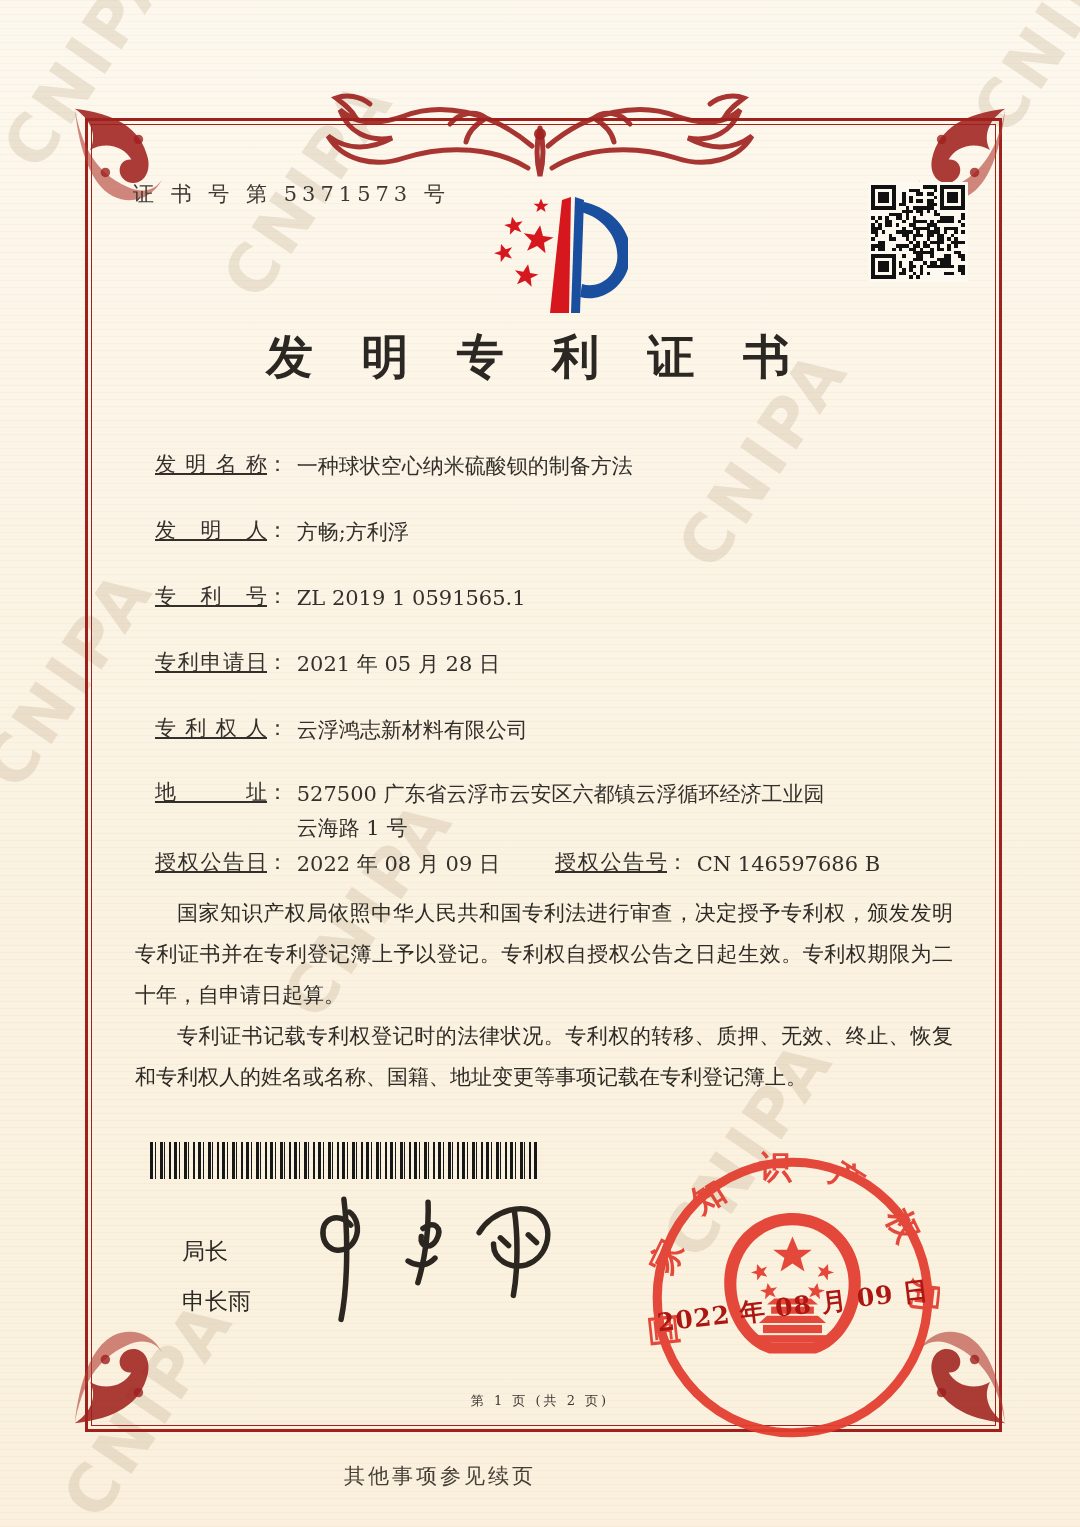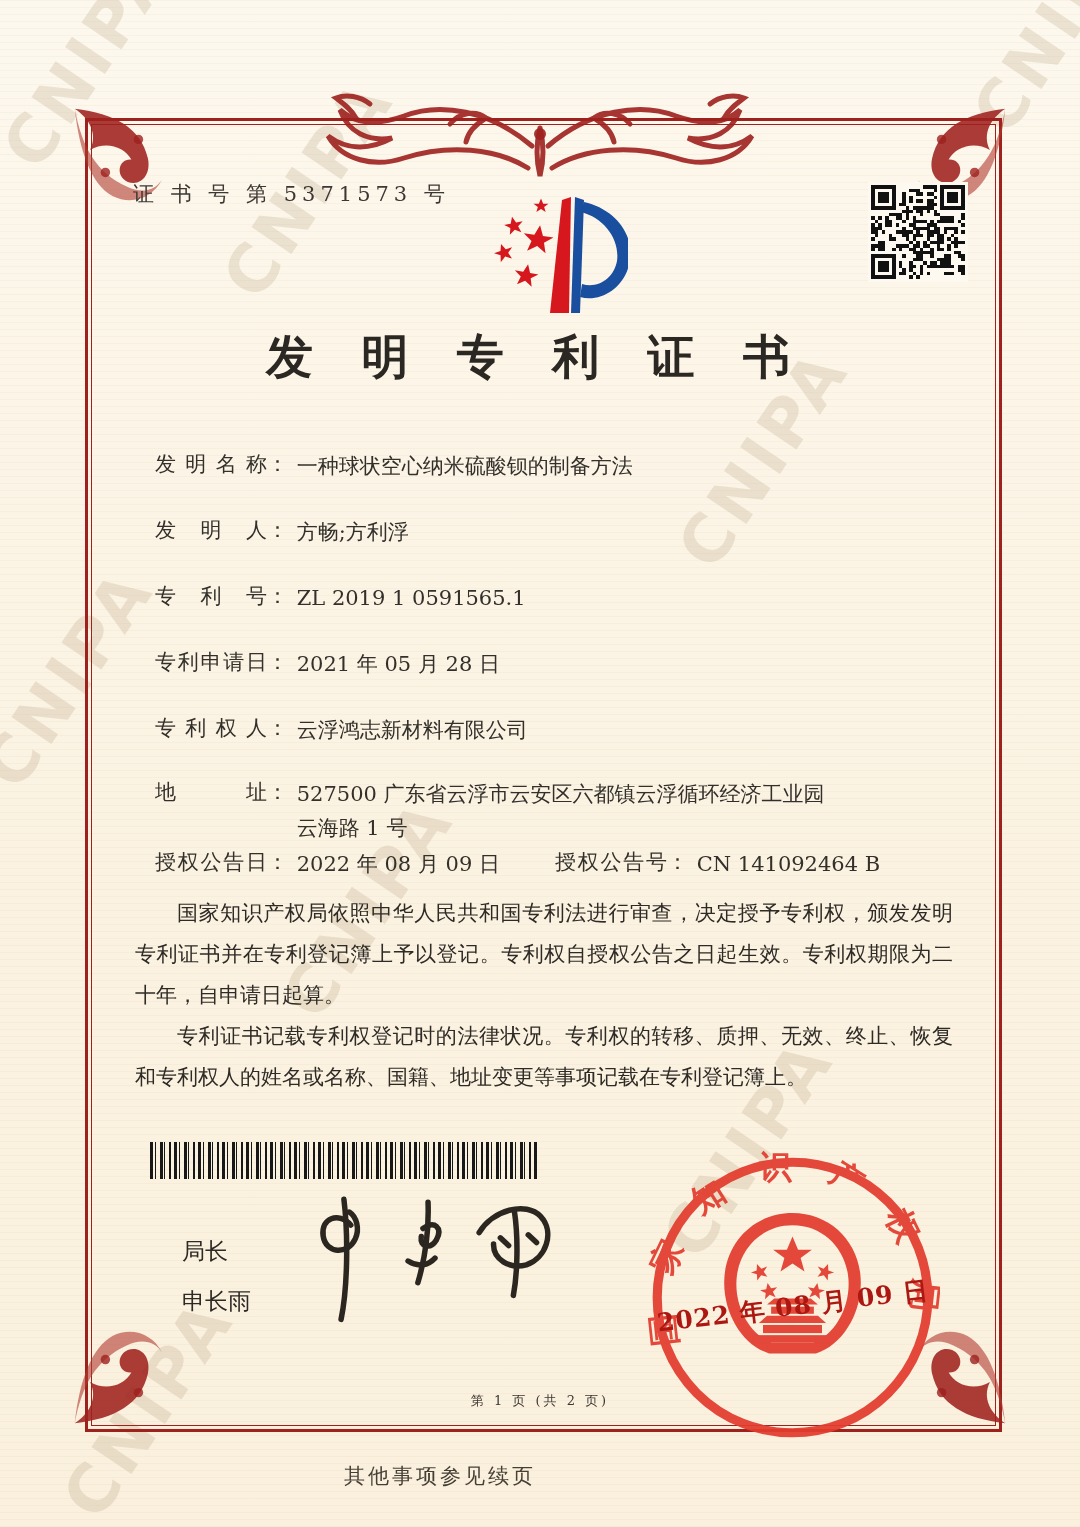--- a/index.html
+++ b/index.html
@@ -32,21 +32,21 @@
   }
   .logo { position:absolute; left:452px; top:178px; }
   .qr { position:absolute; left:868px; top:182px; width:100px; height:100px; background:#fdf9f1; }
   .title {
     position:absolute; left:0; top:326px; width:1072px; text-align:center;
     font-size:47px; font-weight:bold; letter-spacing:16px; color:#2b2723;
   }
   .field-row { position:absolute; left:155px; width:800px; font-size:21px; }
   .flabel {
     display:inline-block; width:112px; text-align:justify; text-align-last:justify;
-    vertical-align:top; color:#33302b;
+    vertical-align:top; color:#33302b;text-decoration:underline;
   }
   .fcolon { display:inline-block; vertical-align:top; }
   .fvalue { display:inline-block; vertical-align:top; margin-left:2px; white-space:pre-line; line-height:1.6; max-width:620px; }
   .pair2 { position:absolute; left:400px; top:0; }
   .body-text {
     position:absolute; left:135px; width:818px; font-size:21px; line-height:41px;
     text-indent:2em; color:#2e2a25; text-align:justify;
   }
   .barcode {
     position:absolute; left:150px; top:1142px; width:388px; height:37px;
@@ -429,21 +429,21 @@
     <span class="flabel">地址</span><span class="fcolon">：</span>
     <span class="fvalue">527500 广东省云浮市云安区六都镇云浮循环经济工业园
 云海路 1 号</span>
   </div>
 
   <div class="field-row" style="top:848px;">
     <span class="flabel">授权公告日</span><span class="fcolon">：</span>
     <span class="fvalue">2022 年 08 月 09 日</span>
     <span class="pair2">
       <span class="flabel">授权公告号</span><span class="fcolon">：</span>
-      <span class="fvalue">CN 141092464 B</span>
+      <span class="fvalue">CN 146597686 B</span>
     </span>
   </div>
 
   <div class="body-text" style="top:893px;">国家知识产权局依照中华人民共和国专利法进行审查，决定授予专利权，颁发发明专利证书并在专利登记簿上予以登记。专利权自授权公告之日起生效。专利权期限为二十年，自申请日起算。</div>
   <div class="body-text" style="top:1016px;">专利证书记载专利权登记时的法律状况。专利权的转移、质押、无效、终止、恢复和专利权人的姓名或名称、国籍、地址变更等事项记载在专利登记簿上。</div>
 
   <div class="barcode"></div>
 
   <div class="commissioner">
     <div>局长</div>

